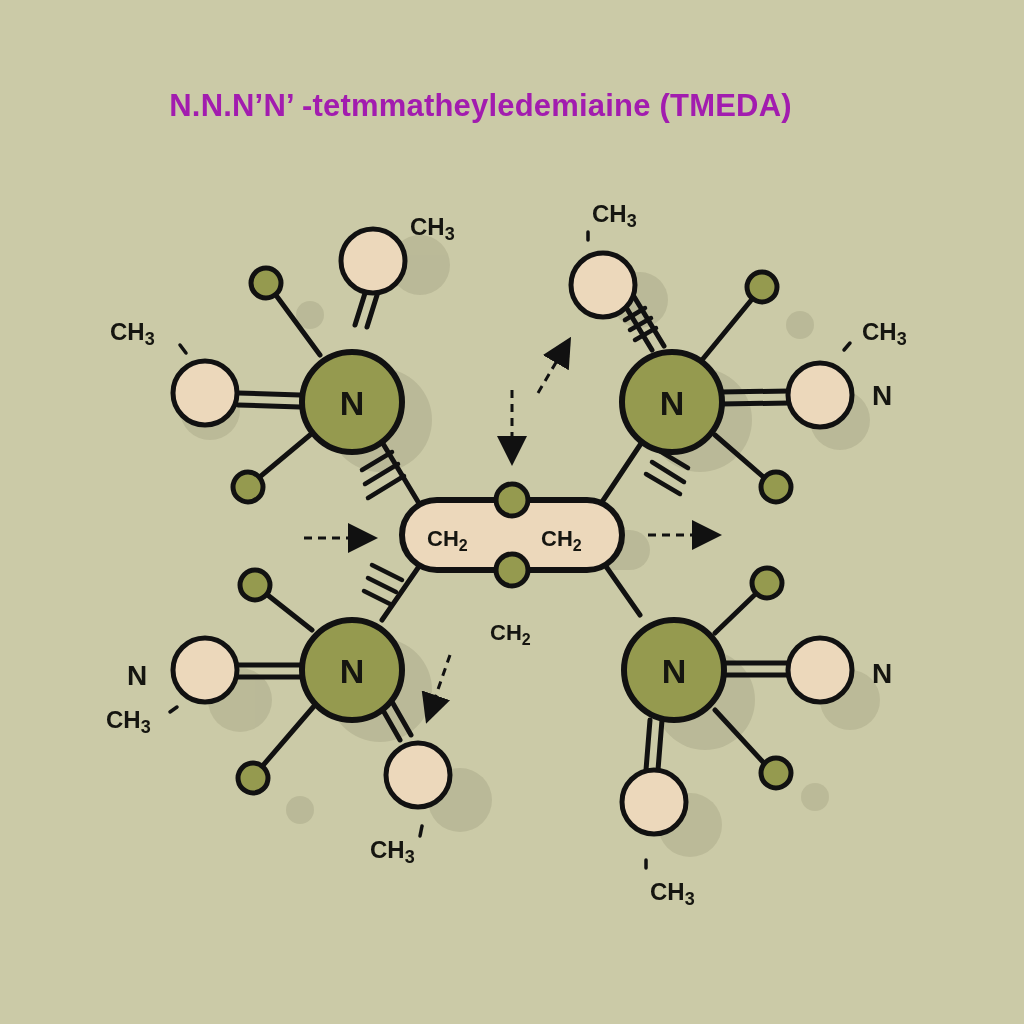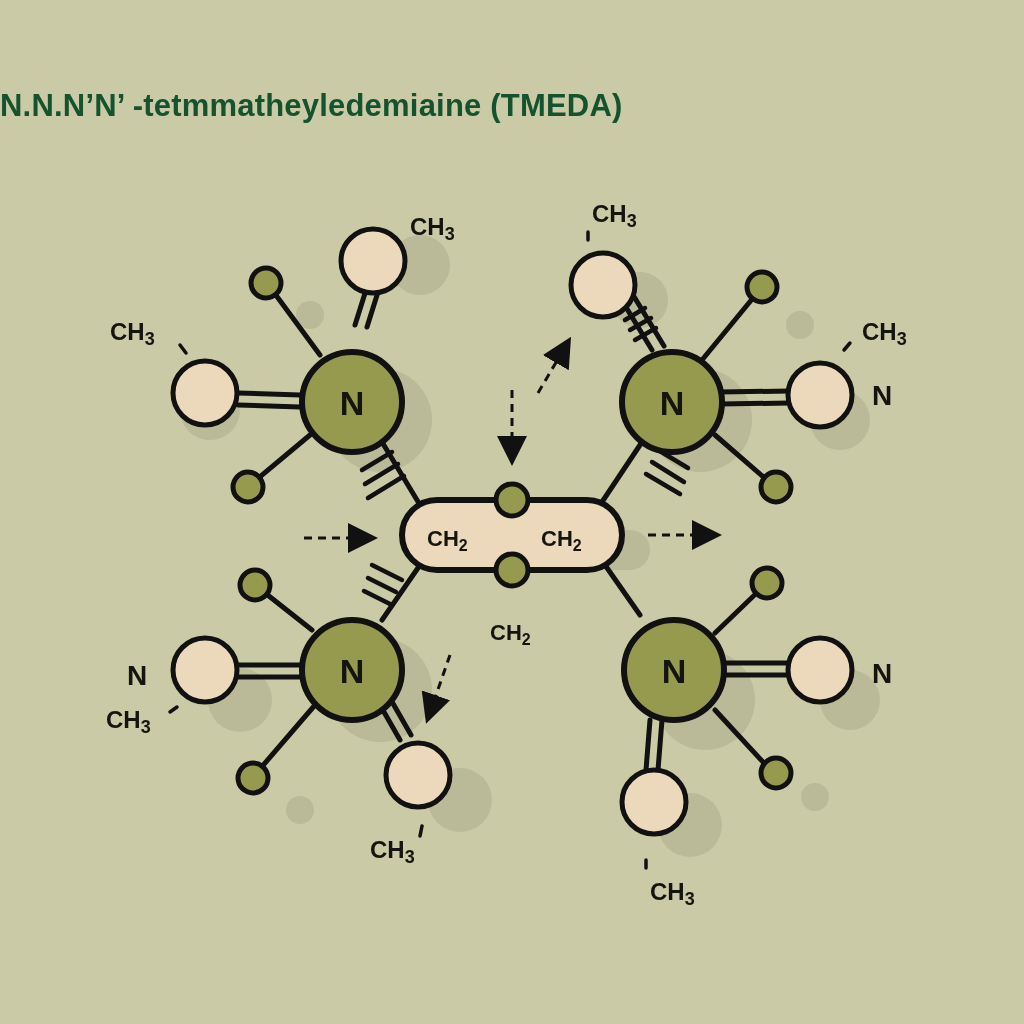--- a/index.html
+++ b/index.html
@@ -4,21 +4,21 @@
 <style>
   html, body { margin: 0; padding: 0; }
   body {
     width: 1024px; height: 1024px; overflow: hidden;
     background: #cbcaa7;
     font-family: "Liberation Sans", "DejaVu Sans", sans-serif;
     position: relative;
   }
   .title {
     position: absolute; left: 0; top: 88px; width: 961px;
-    text-align: left; font-size: 31px; font-weight: bold; color: #14532d;
+    text-align: center; font-size: 31px; font-weight: bold; color: #a21caf;
     letter-spacing: 0.2px;
   }
   svg.diagram { position: absolute; left: 0; top: 0; }
   .lbl { font-family: "Liberation Sans", "DejaVu Sans", sans-serif; font-weight: bold; fill: #151510; }
 </style>
 </head>
 <body>
 
 <div class="title">N.N.N’N’ -tetmmatheyledemiaine (TMEDA)</div>
 

